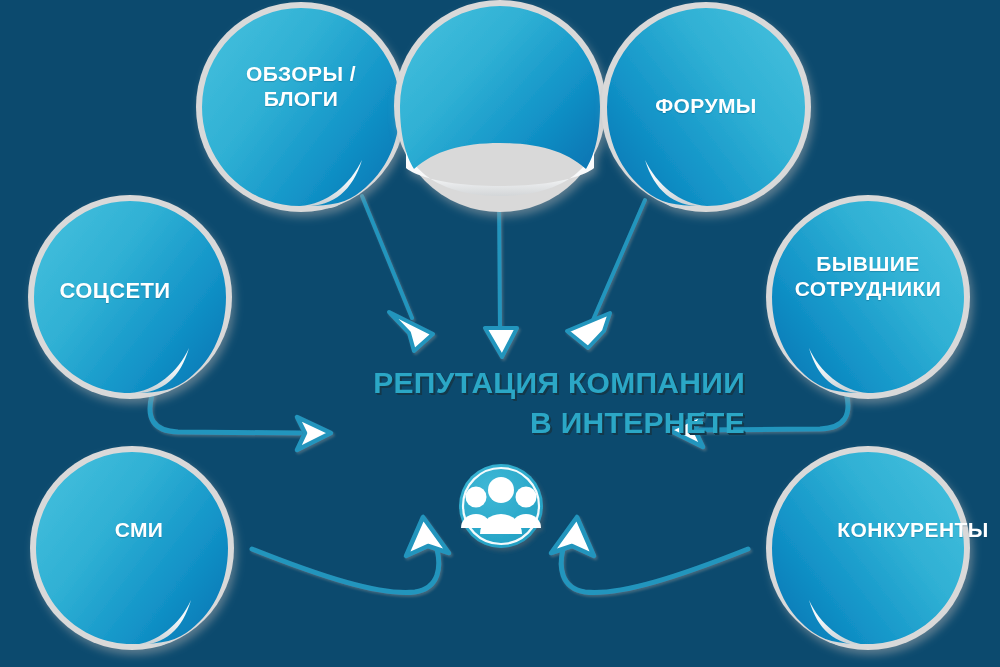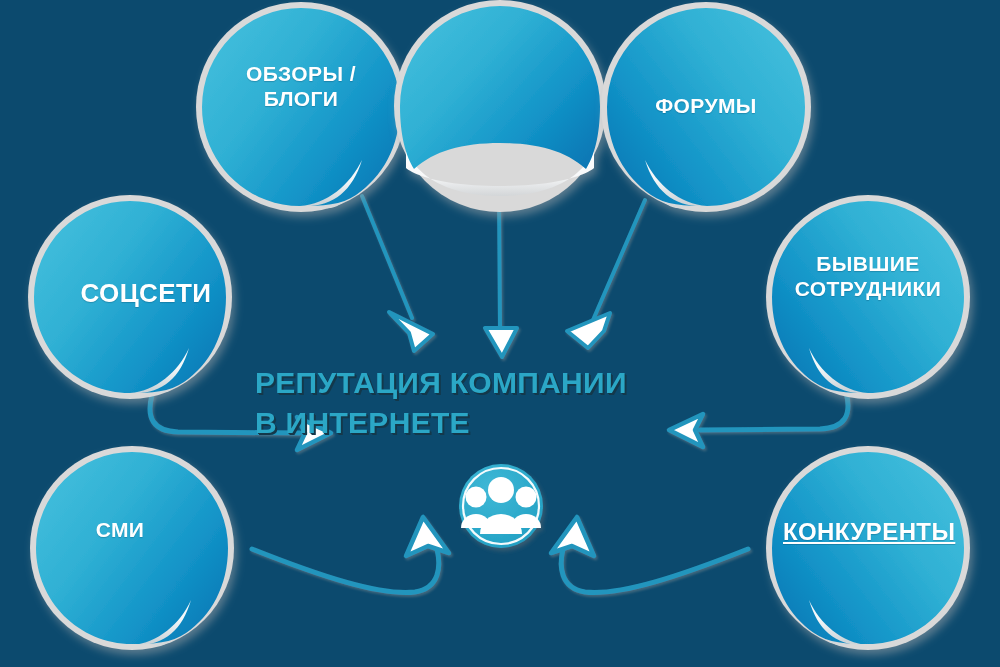--- a/index.html
+++ b/index.html
@@ -37,21 +37,21 @@
     pointer-events: none;
     white-space: pre-line;
     user-select: none;
   }
   
   #center-title {
     position: absolute;
     left: 255px;
     top: 363px;
     width: 490px;
-    text-align: left;
+    text-align: right;
     font-weight: bold;
     font-size: 30px;
     line-height: 1.32;
     letter-spacing: 0.3px;
     color: #2ba7c6;
     text-shadow: 2px 2px 0 #14384a, 1px 1px 0 #14384a;
     white-space: pre-line;
     user-select: none;
   }
 </style>
@@ -212,25 +212,25 @@
       </g>
     </g>
   </svg>
 
   <div class="sticker-label" style="left:216px; top:62px; width:170px; font-size:21px;">ОБЗОРЫ /
 БЛОГИ</div>
 
 
   <div class="sticker-label" style="left:621px; top:94px; width:170px; font-size:21px;text-align:center;">ФОРУМЫ</div>
 
-  <div class="sticker-label" style="left:61px; top:278px; width:170px; font-size:26px;">СОЦСЕТИ</div>
+  <div class="sticker-label" style="left:30px; top:278px; width:170px; font-size:22px;">СОЦСЕТИ</div>
 
   <div class="sticker-label" style="left:783px; top:252px; width:170px; font-size:21px;">БЫВШИЕ
 СОТРУДНИКИ</div>
 
-  <div class="sticker-label" style="left:35px; top:518px; width:170px; font-size:21px;">СМИ</div>
-
-  <div class="sticker-label" style="left:783px; top:518px; width:170px; font-size:24px;text-decoration:underline;">КОНКУРЕНТЫ</div>
+  <div class="sticker-label" style="left:54px; top:518px; width:170px; font-size:21px;">СМИ</div>
+
+  <div class="sticker-label" style="left:828px; top:518px; width:170px; font-size:21px;">КОНКУРЕНТЫ</div>
 
   <div id="center-title">РЕПУТАЦИЯ КОМПАНИИ
 В ИНТЕРНЕТЕ</div>
 
 </div>
 
 </body></html>

